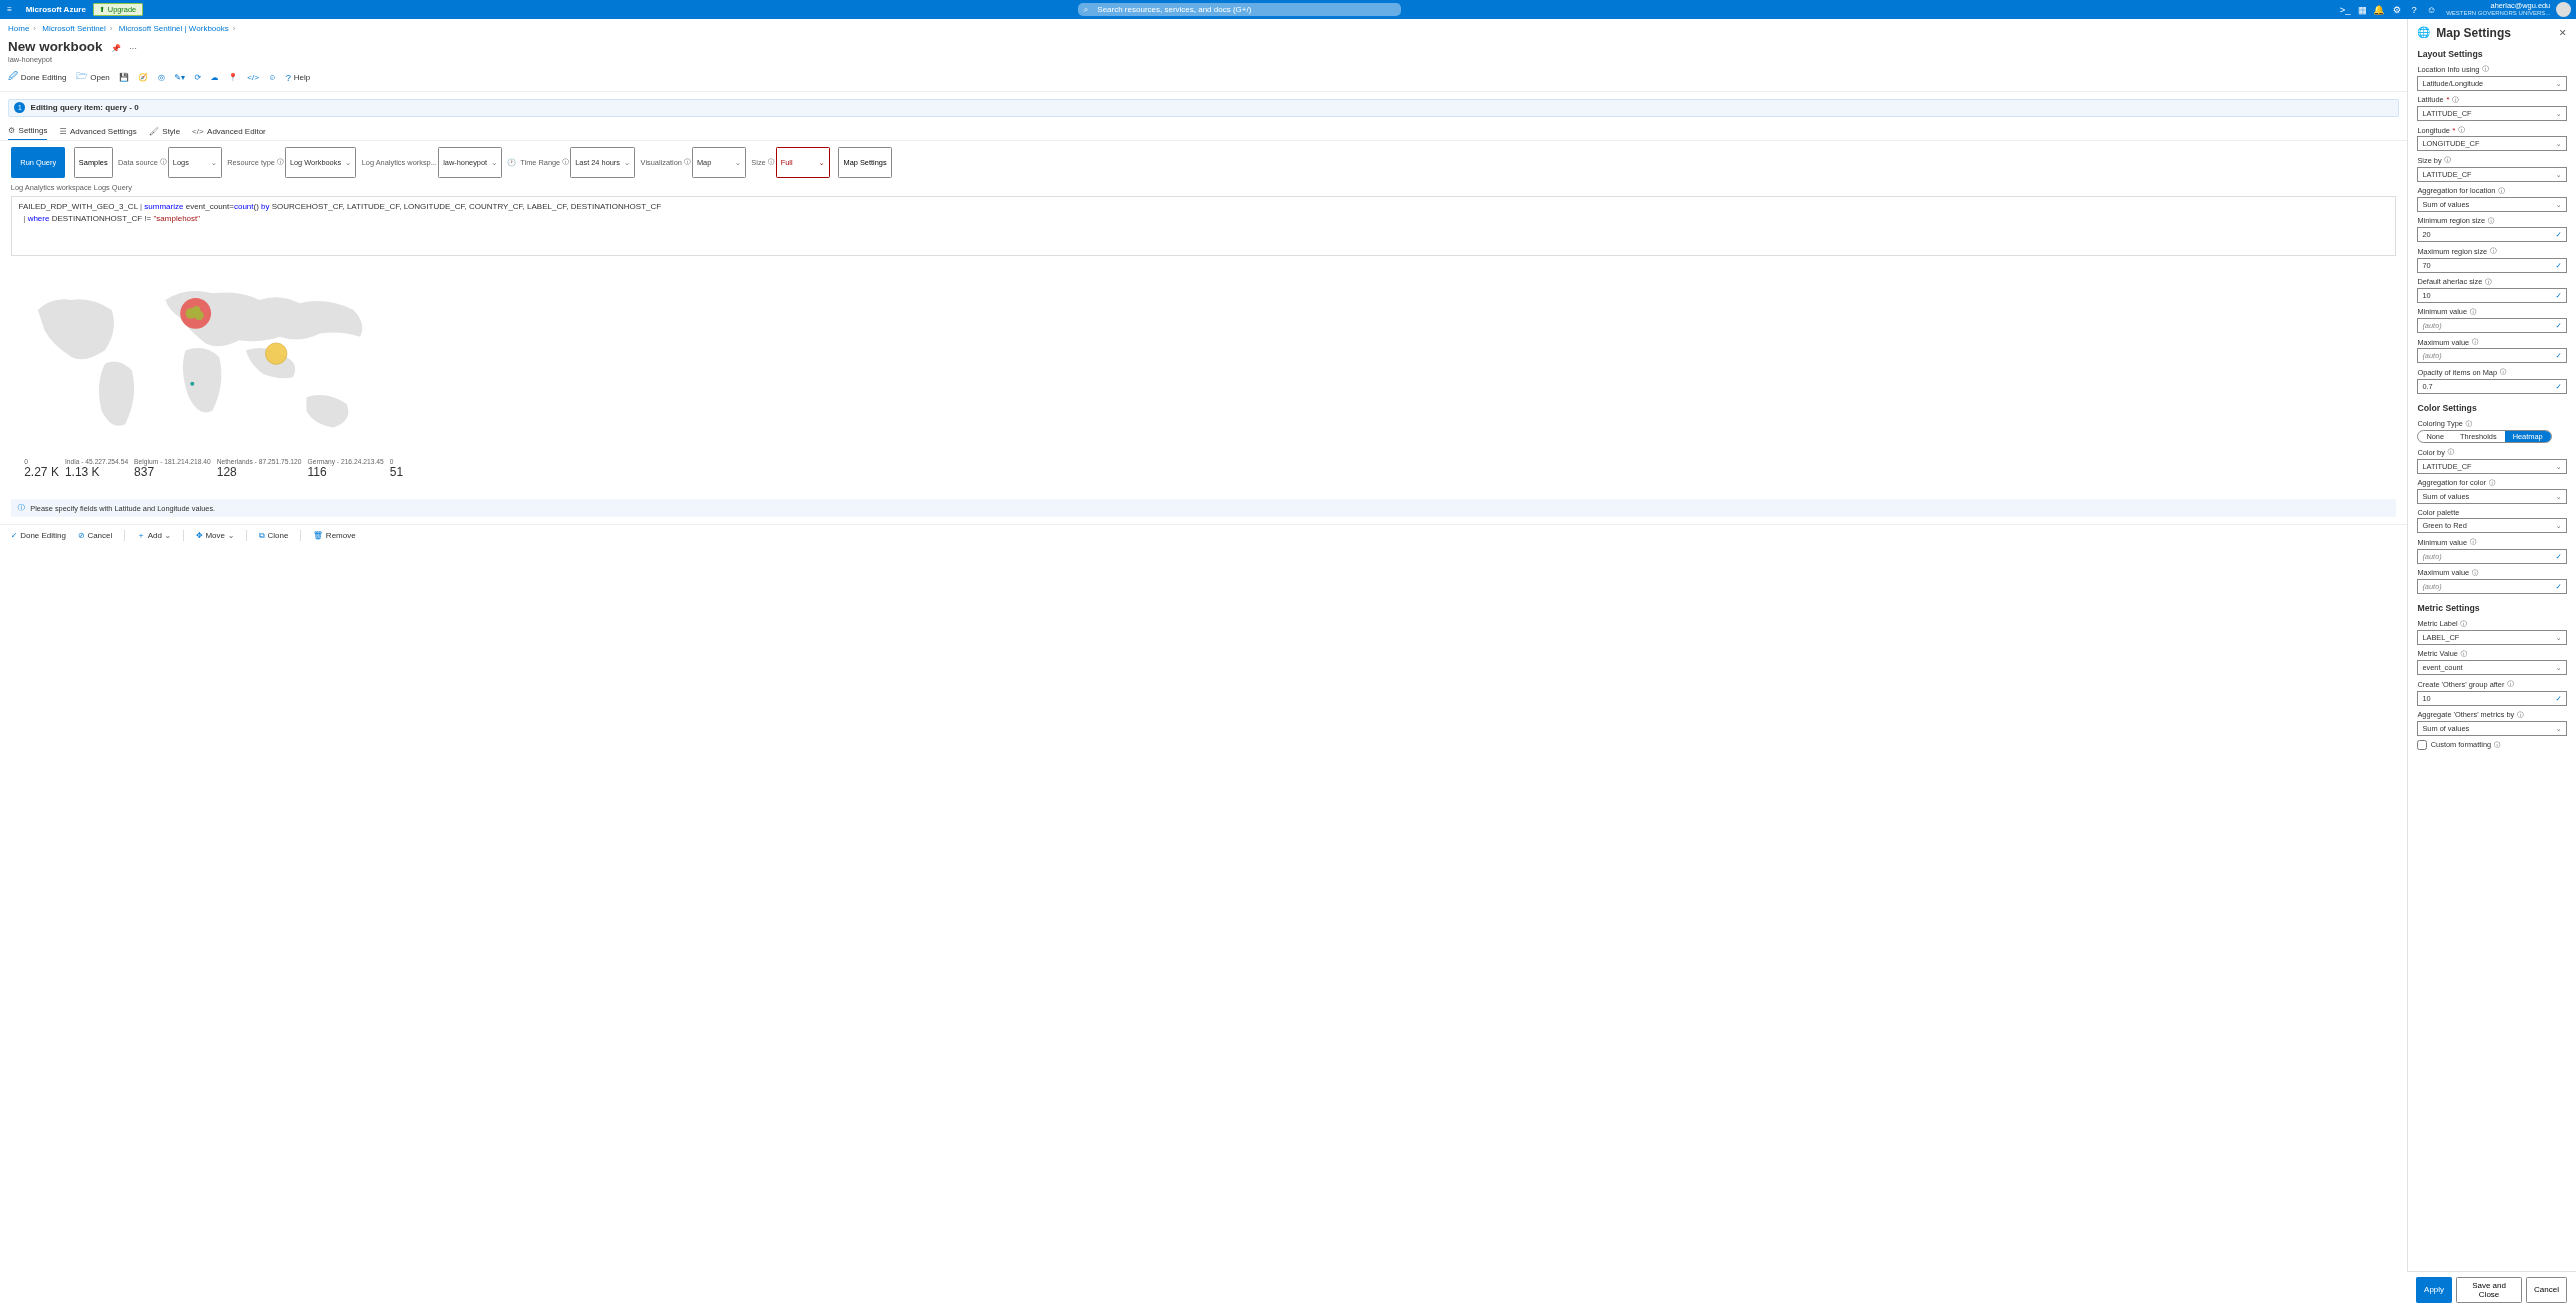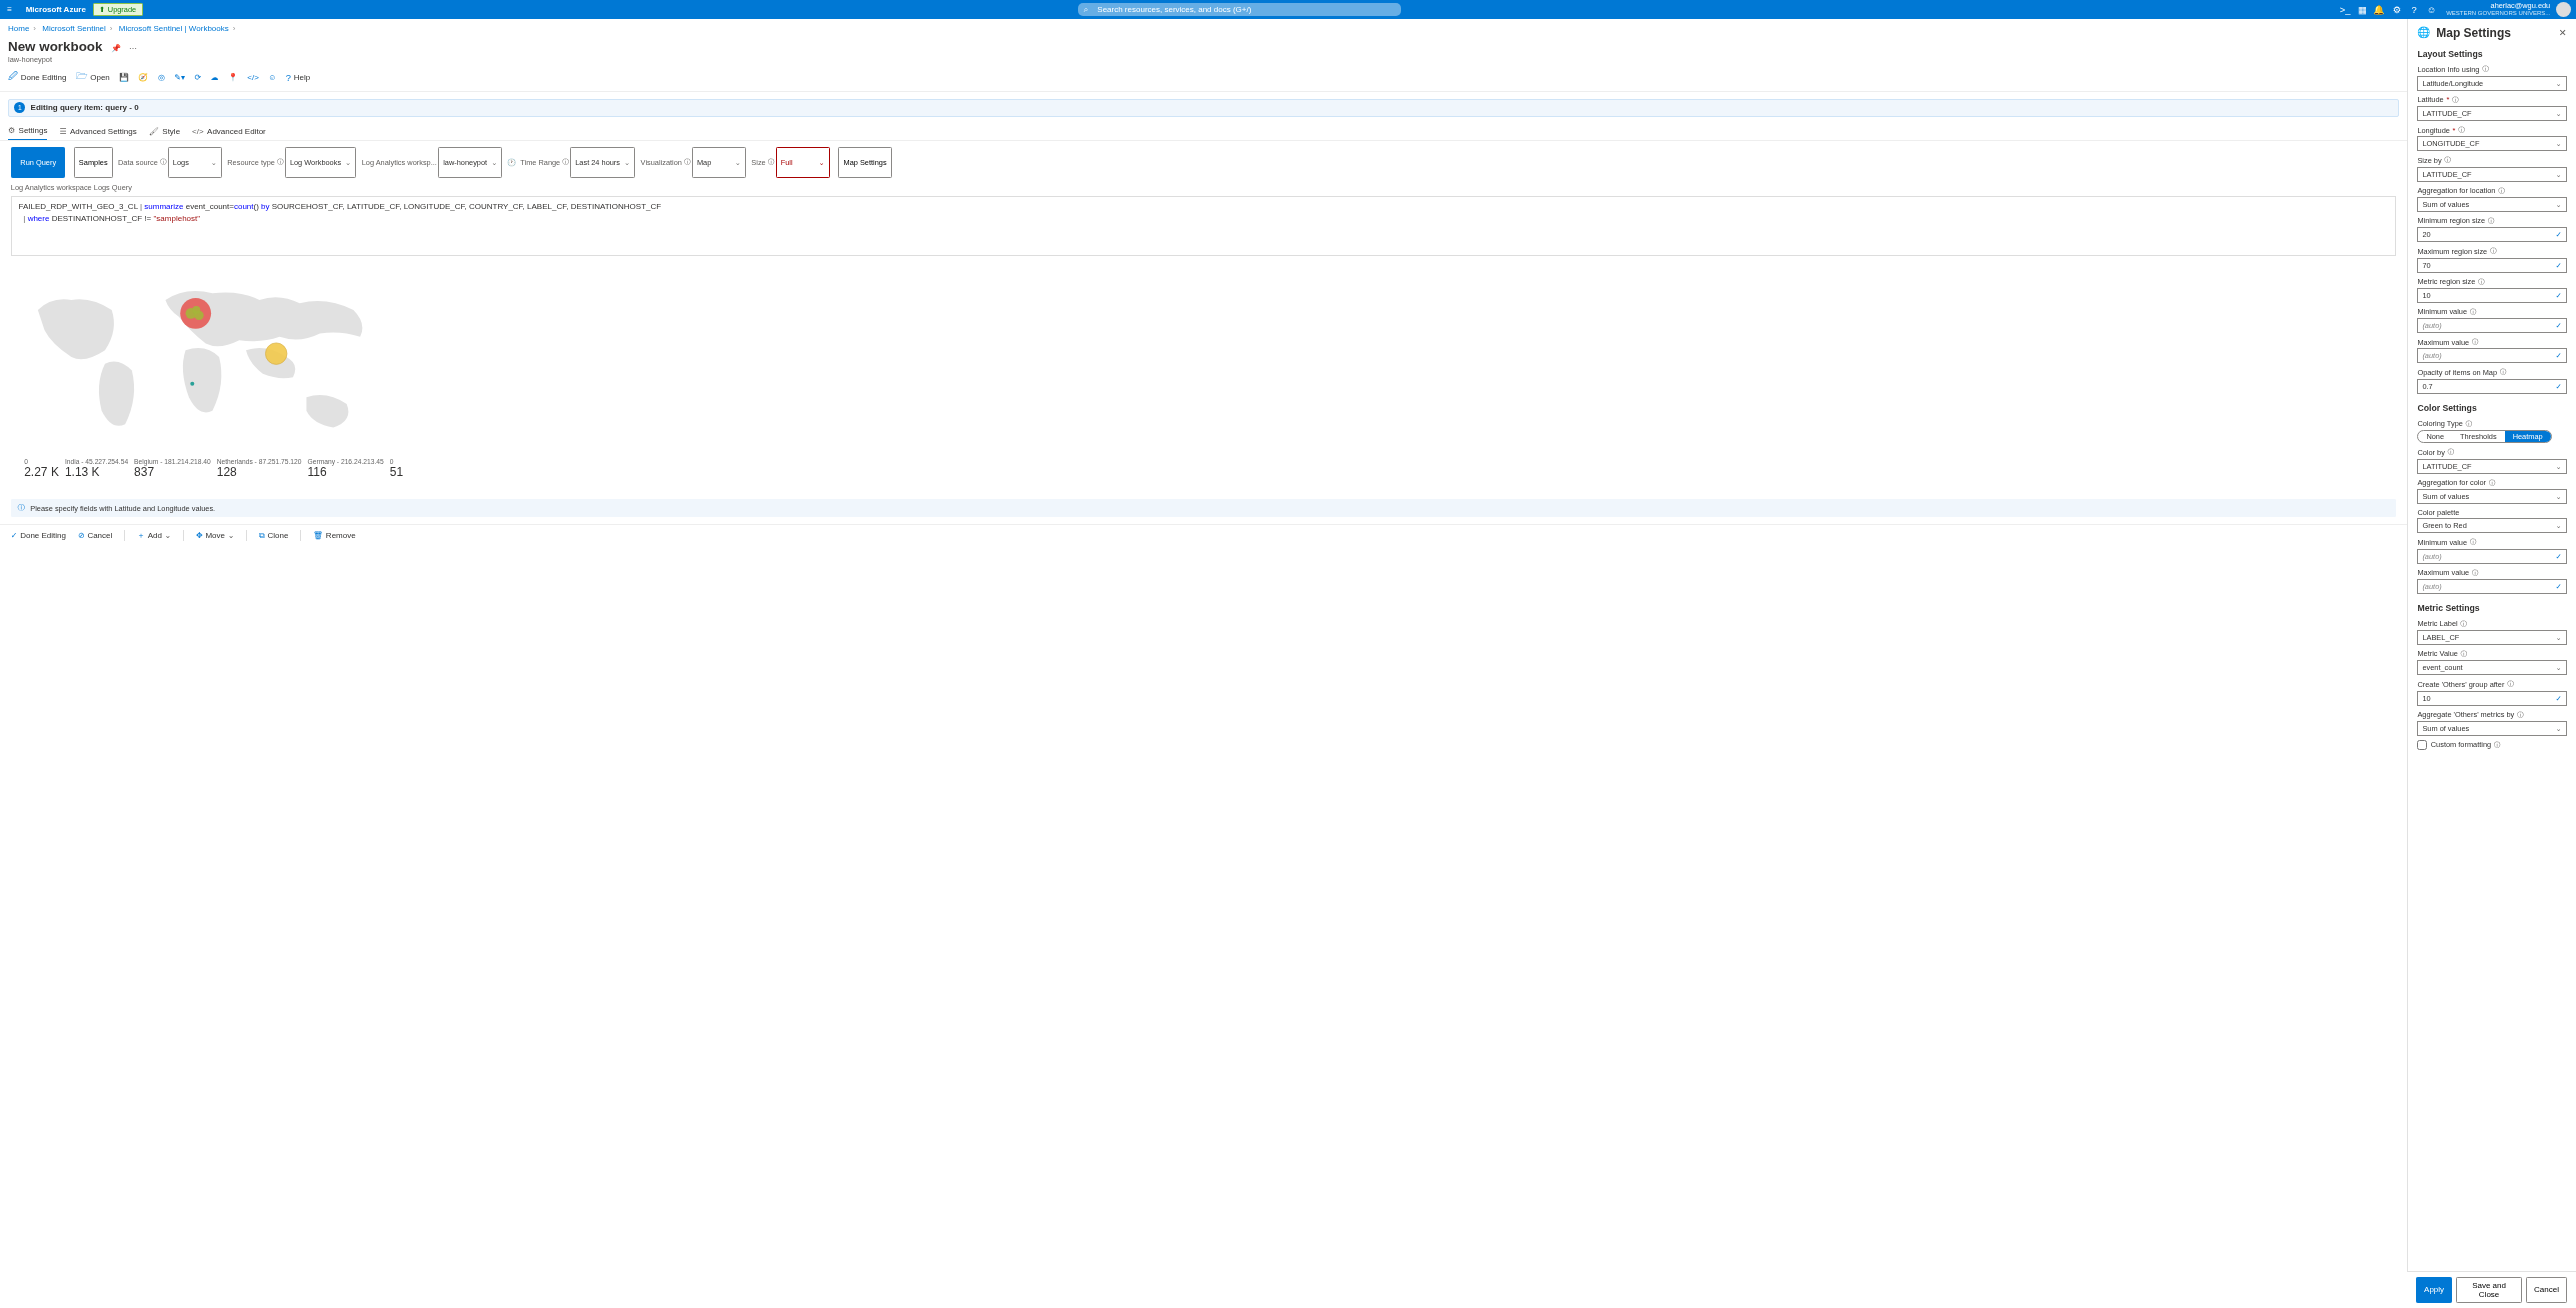--- a/index.html
+++ b/index.html
@@ -454,21 +454,21 @@
         <span>Maximum region size</span> 
         <span class="info-icon"></span>
       </label>
       <div class="sel2">
         <span>70</span>
         <span class="check">✓</span>
       </div>
     </div>
   <div class="fld">
       <label>
-        <span>Metric region size</span> 
+        <span>Default aherlac size</span> 
         <span class="info-icon"></span>
       </label>
       <div class="sel2">
         <span>10</span>
         <span class="check">✓</span>
       </div>
     </div>
   <div class="fld">
       <label>
         <span>Minimum value</span> 

